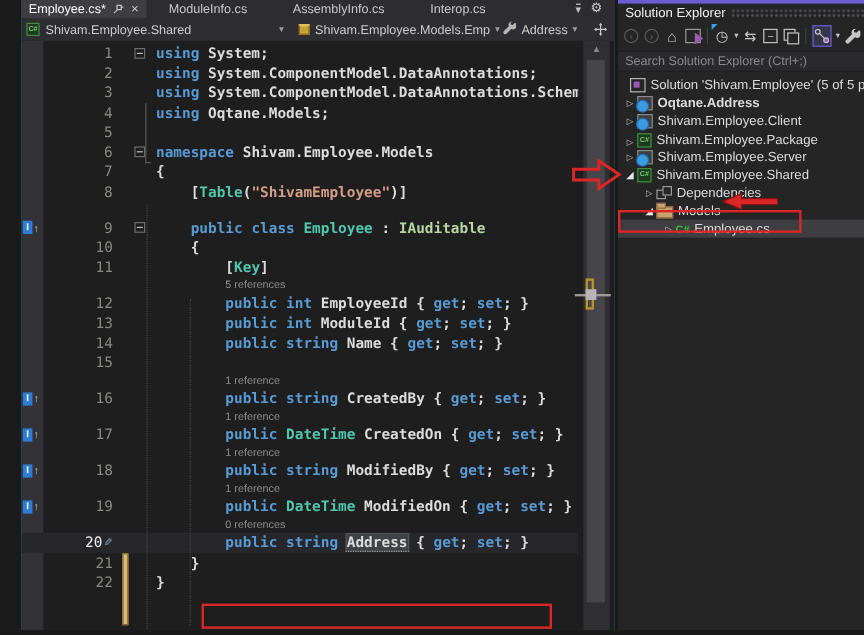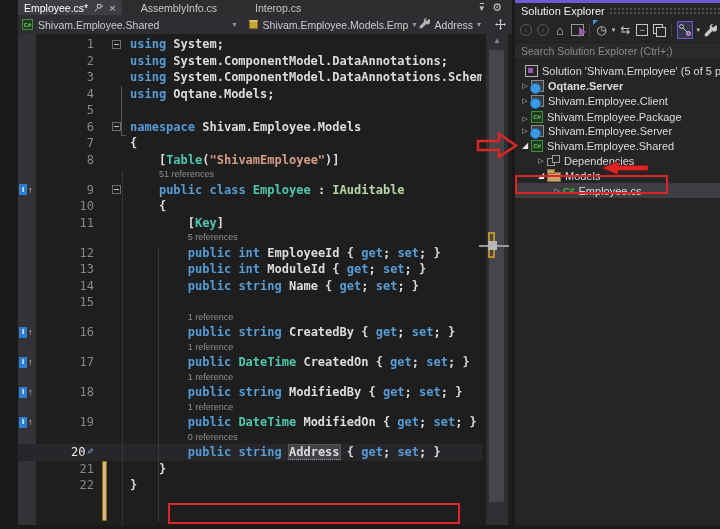--- a/index.html
+++ b/index.html
@@ -128,20 +128,21 @@
     <div class="tabbar">
       <div class="tab active">
         <span>Employee.cs*</span>
         <span class="pin">
           <svg width="9" height="9" viewBox="0 0 9 9">
               <path d="M1 8 L3.5 5.5 M3.5 1.5 h3.5 v3.5 h-3.5 z M7.5 3 H9" stroke="#c5c5c5" fill="none" stroke-width="1"></path>
             </svg>
         </span>
         <span class="close">×</span>
       </div>
+      <div class="tab inactive">ModuleInfo.cs</div>
       <div class="tab inactive">AssemblyInfo.cs</div>
       <div class="tab inactive">Interop.cs</div>
       <div class="tab-right">
         <span class="doclist">▾</span>
         <span class="gearg">⚙</span>
       </div>
     </div>
 
     <div class="navbar">
       <div class="navcell nc1">
@@ -180,21 +181,20 @@
           <div class="crow"><span class="g-icon"></span><span class="g-num">4</span><span class="g-chg"></span><span class="g-fold"></span><span class="g-code"><span class="k">using</span><span class="p"> Oqtane.Models;</span></span></div>
           <div class="crow"><span class="g-icon"></span><span class="g-num">5</span><span class="g-chg"></span><span class="g-fold"></span><span class="g-code"></span></div>
           <div class="crow"><span class="g-icon"></span><span class="g-num">6</span><span class="g-chg"></span><span class="g-fold"><span class="foldbox"></span></span><span class="g-code"><span class="k">namespace</span><span class="p"> Shivam.Employee.Models</span></span></div>
           <div class="crow"><span class="g-icon"></span><span class="g-num">7</span><span class="g-chg"></span><span class="g-fold"></span><span class="g-code"><span class="p">{</span></span></div>
           <div class="crow"><span class="g-icon"></span><span class="g-num">8</span><span class="g-chg"></span><span class="g-fold"></span><span class="g-code"><span class="p">    [</span><span class="t">Table</span><span class="p">(</span><span class="s">"ShivamEmployee"</span><span class="p">)]</span></span></div>
           <div class="lensrow">
             <span class="g-icon"></span>
             <span class="g-num"></span>
             <span class="g-chg"></span>
             <span class="g-fold"></span>
-            <span class="g-code"><span class="lens-ind" style="margin-left: 28.88px;">51 references</span></span>
           </div>
           <div class="crow"><span class="g-icon"><span class="mibox">I</span><span class="miarrow">↑</span></span><span class="g-num">9</span><span class="g-chg"></span><span class="g-fold"><span class="foldbox"></span></span><span class="g-code"><span class="p">    </span><span class="k">public</span><span class="p"> </span><span class="k">class</span><span class="p"> </span><span class="t">Employee</span><span class="p"> : </span><span class="i">IAuditable</span></span></div>
           <div class="crow"><span class="g-icon"></span><span class="g-num">10</span><span class="g-chg"></span><span class="g-fold"></span><span class="g-code"><span class="p">    {</span></span></div>
           <div class="crow"><span class="g-icon"></span><span class="g-num">11</span><span class="g-chg"></span><span class="g-fold"></span><span class="g-code"><span class="p">        [</span><span class="t">Key</span><span class="p">]</span></span></div>
           <div class="lensrow">
             <span class="g-icon"></span>
             <span class="g-num"></span>
             <span class="g-chg"></span>
             <span class="g-fold"></span>
             <span class="g-code"><span class="lens-ind" style="margin-left: 57.76px;">5 references</span></span>
@@ -322,21 +322,21 @@
 
     <div class="sx-tree">
         <div class="trow" style="padding-left: 4px;">
           <span style="width:6px;flex:none;"></span>
           <span class="ti ti-sol"></span>
           <span class="lbl">Solution 'Shivam.Employee' (5 of 5 projects)</span>
         </div>
         <div class="trow" style="padding-left: 4px;">
           <span class="exp">▷</span>
           <span class="ti ti-web"></span>
-          <span class="lbl bold">Oqtane.Server</span>
+          <span class="lbl bold">Oqtane.Address</span>
         </div>
         <div class="trow" style="padding-left: 4px;">
           <span class="exp">▷</span>
           <span class="ti ti-web"></span>
           <span class="lbl">Shivam.Employee.Client</span>
         </div>
         <div class="trow" style="padding-left: 4px; align-items: flex-end;">
           <span class="exp">▷</span>
           <span class="ti ti-cs">C#</span>
           <span class="lbl">Shivam.Employee.Package</span>

